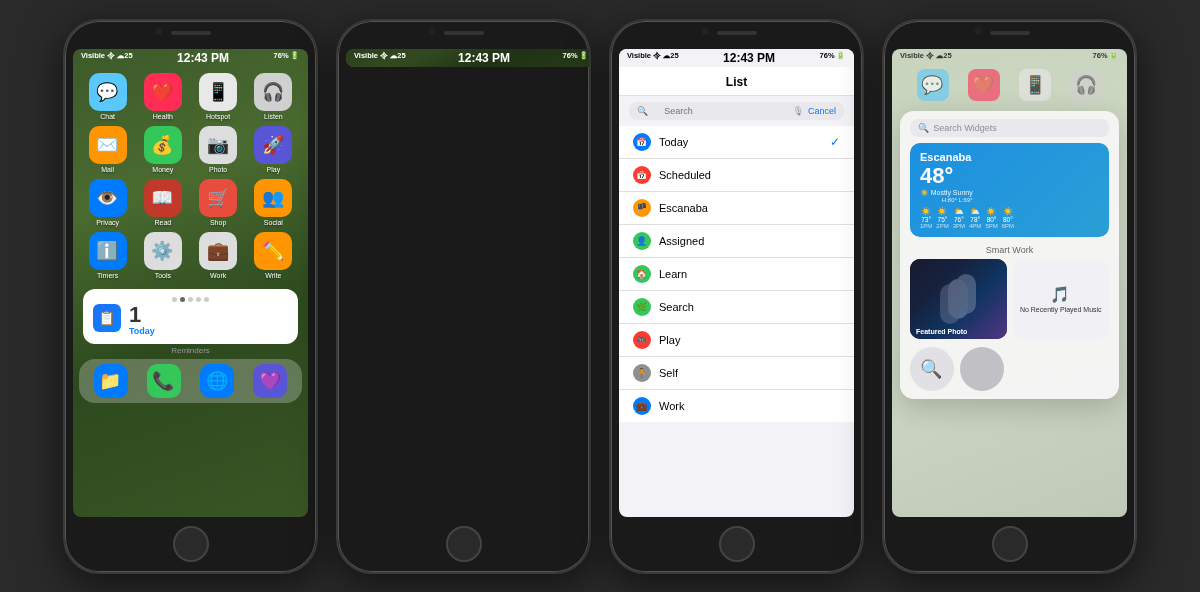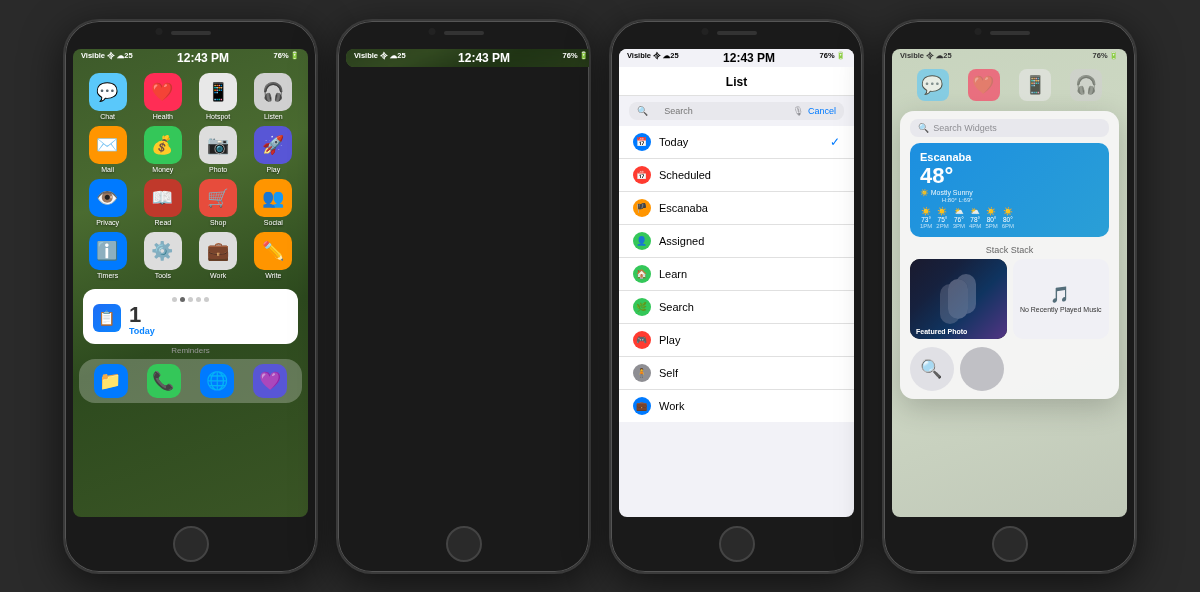--- a/index.html
+++ b/index.html
@@ -715,21 +715,21 @@
             <div style="font-size:6px;opacity:0.7;">5PM</div>
           </div>
           <div class="weather-hr">
             <div class="weather-icon-sm">☀️</div>
             <div class="weather-temp-sm">80°</div>
             <div style="font-size:6px;opacity:0.7;">6PM</div>
           </div>
         </div>
       </div>
 
-      <div class="smart-stack-label">Stack Stack</div>
+      <div class="smart-stack-label">Smart Work</div>
 
       <div class="media-widgets-row">
         <div class="photos-widget">
           <div class="photos-abstract"></div>
           <span class="photos-widget-label">Featured Photo</span>
           <span class="photos-widget-sublabel"></span>
         </div>
         <div style="flex:1; display:flex; flex-direction:column; gap:4px;">
           <div class="music-widget">
             <span class="music-icon">🎵</span>

